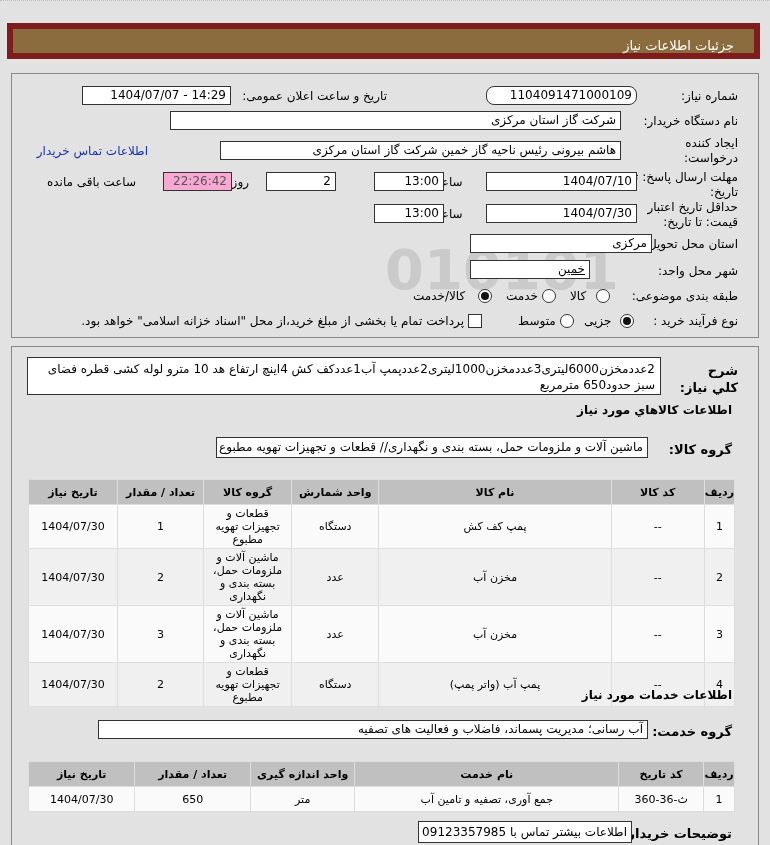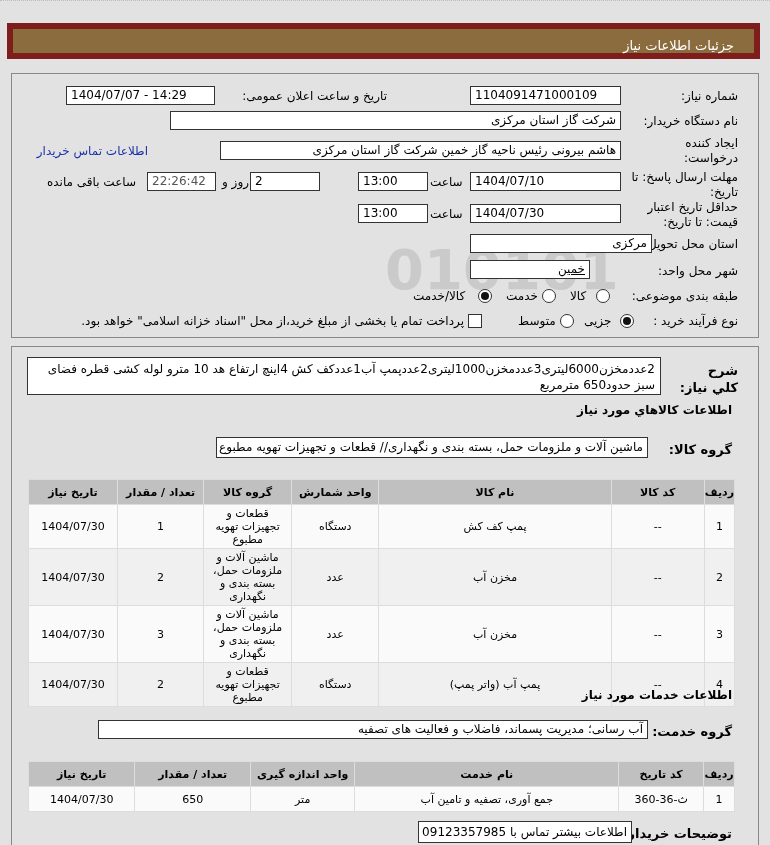--- a/index.html
+++ b/index.html
@@ -25,22 +25,22 @@
     position: absolute; border: 1px solid #888; background: #e2e2e2;
   }
   .panel1 { left: 11px; top: 73px; width: 748px; height: 265px; }
   .panel2 { left: 11px; top: 346px; width: 748px; height: 505px; }
   .label { position: absolute; direction: rtl; text-align: right; font-size: 12px; line-height: 15px; }
   .field {
     position: absolute; background: #fff; border: 1px solid #333;
     height: 19px; line-height: 17px; font-size: 12px; padding: 0 4px;
     direction: rtl; white-space: nowrap; overflow: hidden;
   }
-  .field.ltr-center { text-align: left; direction: ltr; }
-  .field.cream { background: #ffffff; color: #555; }
+  .field.ltr-center { text-align: right; direction: ltr; margin-left: 16px; }
+  .field.cream { background: #f9a8d4; color: #555; }
   .link { color: #1a33aa; }
   .radio {
     position: absolute; width: 14px; height: 14px; border-radius: 50%;
     border: 1px solid #333; background: #fff;
   }
   .radio.on::after {
     content: ""; position: absolute; left: 2px; top: 2px; width: 8px; height: 8px;
     border-radius: 50%; background: #111;
   }
   .checkbox {
@@ -82,21 +82,21 @@
 
 <div class="panel panel1"></div>
 
 <div class="watermark" style="left:385px; top:245px; font-size:56px; line-height:50px; color:rgba(140,140,140,0.28);">010101</div>
 <div class="watermark" style="left:280px; top:435px; font-size:48px; color:rgba(150,150,150,0.22);">ParsNamadData</div>
 <div class="watermark" style="left:220px; top:478px; font-size:24px; font-style:italic;">مرکز فرآوری اطلاعات ناپارس نادووره</div>
 <div class="watermark" style="left:210px; top:515px; font-size:30px;">پایگاه اطلاع رسانی مناقصه و مزایده</div>
 <div class="watermark" style="left:225px; top:555px; font-size:38px;">۰۲۱-۸۸۳۴۹۶۷۰-۵</div>
 
 <div class="label" style="right:32px; top:89px;">شماره نیاز:</div>
-<div class="field ltr-center" style="left:470px; top:86px; width:151px;">1104091471000109</div>
+<div class="field ltr-center" style="left:470px; top:86px; width:151px;border-radius:8px;">1104091471000109</div>
 <div class="label" style="right:383px; top:89px;">تاریخ و ساعت اعلان عمومی:</div>
 <div class="field ltr-center" style="left:66px; top:86px; width:149px;">1404/07/07 - 14:29</div>
 
 <div class="label" style="right:32px; top:114px;">نام دستگاه خریدار:</div>
 <div class="field" style="left:170px; top:111px; width:451px;padding-left:20px;">شرکت گاز استان مرکزی</div>
 
 <div class="label" style="right:32px; top:136px; width:90px;">
   <span>ایجاد کننده درخواست:</span>
 </div>
 <div class="field" style="left:220px; top:141px; width:401px;">هاشم بیرونی رئیس ناحیه گاز خمین شرکت گاز استان مرکزی</div>

